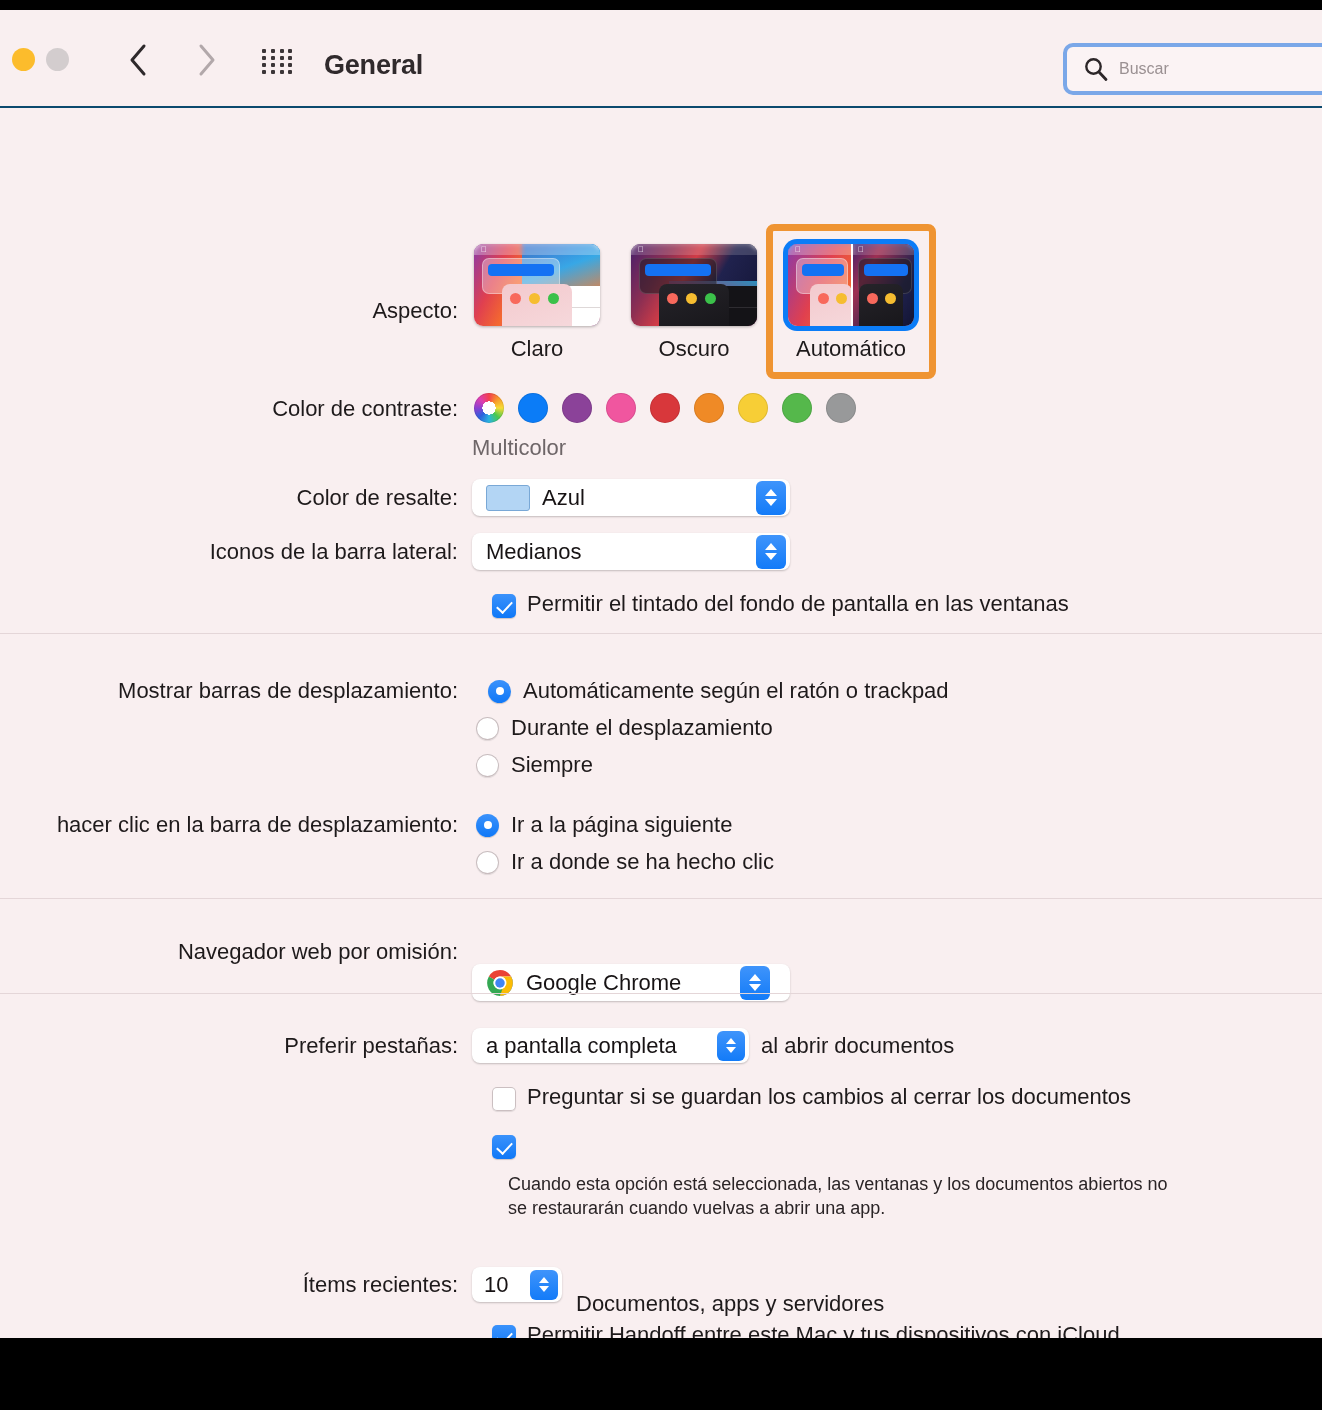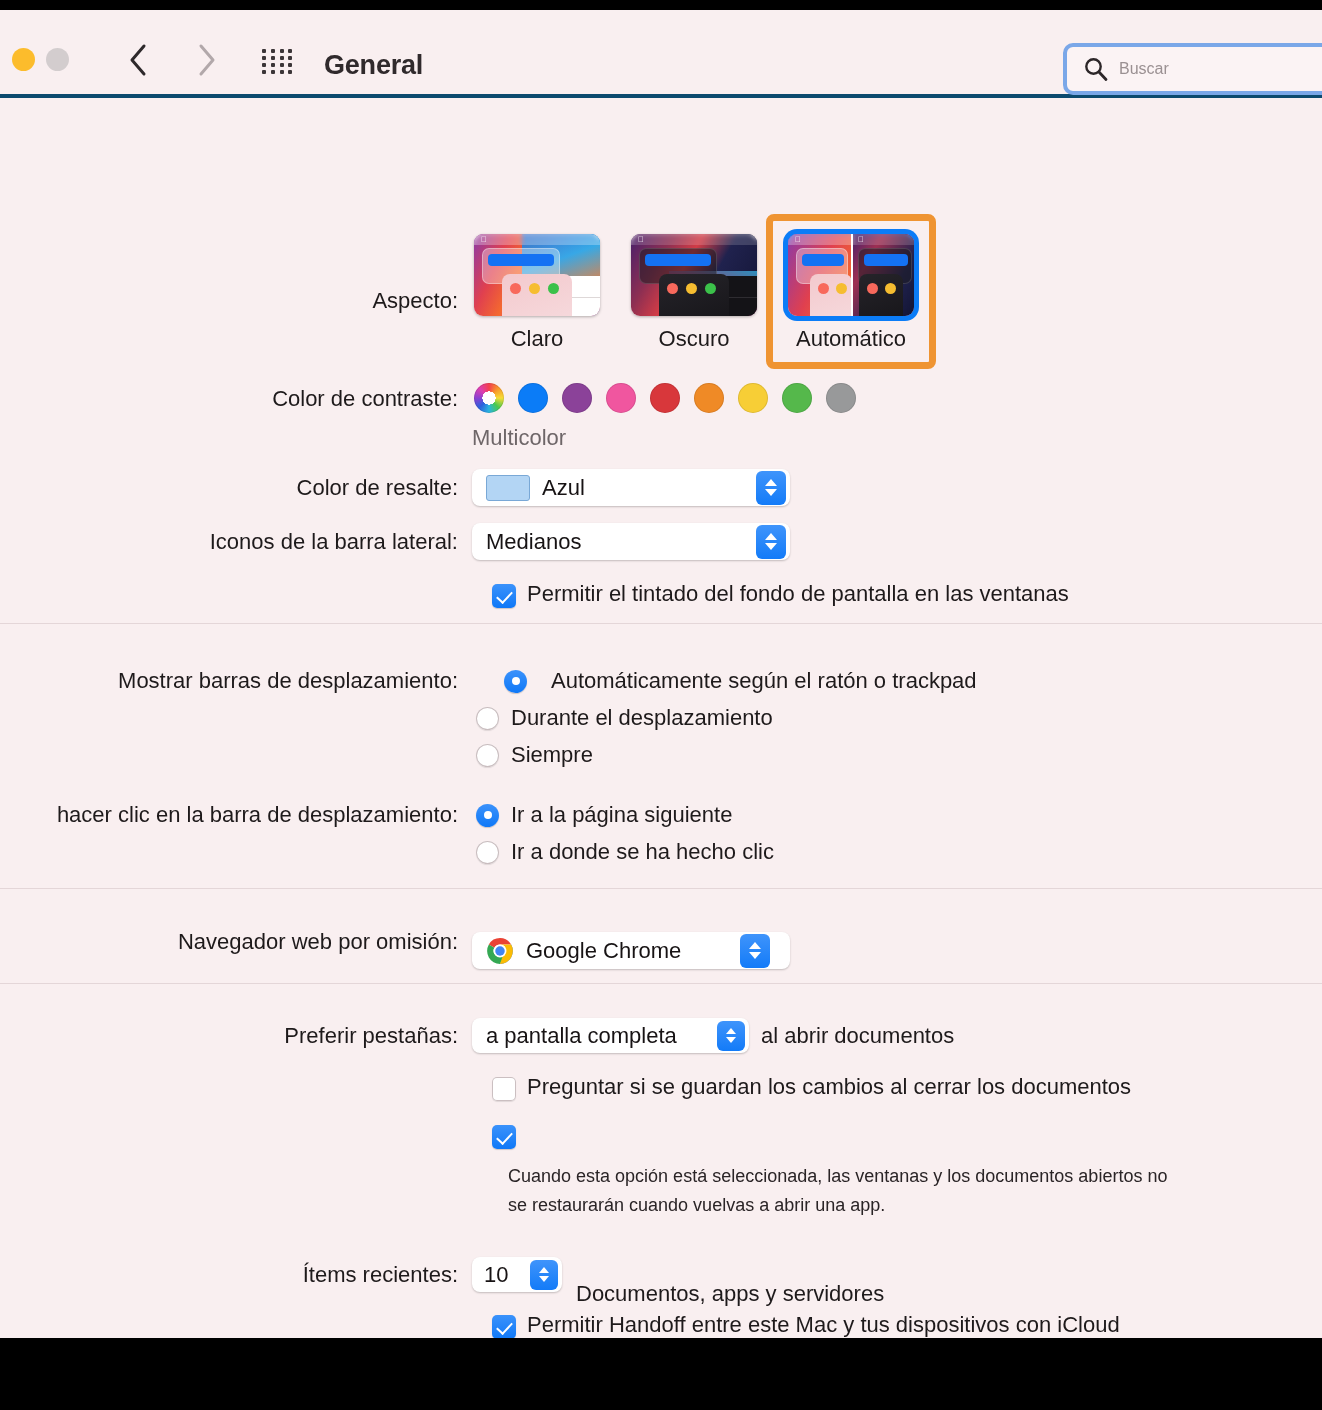--- a/index.html
+++ b/index.html
@@ -14,23 +14,23 @@
 
   #window {
     position: absolute; left: 0; top: 10px;
     width: 1322px; height: 1328px;
     background: #f9eff0;
     overflow: hidden;
   }
 
   
   #titlebar {
-    position: relative; width: 100%; height: 88px;
+    position: relative; width: 100%; height: 98px;
     background: #f9eff0;
-    border-bottom: 4px solid #0c4a6e;
+    border-bottom: 2px solid #0c4a6e;
     padding-left: 48px;
   }
   .traffic { position: absolute; top: 38px; width: 23px; height: 23px; border-radius: 50%; }
   #tl-yellow { left: 12px; background: #fcbc2c; }
   #tl-gray { left: 46px; background: #d3cdce; }
 
   .navchev {
     position: absolute; top: 30px; width: 40px; height: 40px;
     display: flex; align-items: center; justify-content: center;
   }
@@ -205,21 +205,21 @@
   }
   .radio.on { background: linear-gradient(#3b92fb, #0f78f7); box-shadow: 0 1px 1px rgba(0,0,0,0.18); }
   .radio.on::after {
     content: ""; position: absolute; left: 7.5px; top: 7.5px;
     width: 8px; height: 8px; border-radius: 50%; background: #fff;
   }
   .radio.off { background: #fff; box-shadow: inset 0 0 0 1px #c9bdbf, 0 1px 1px rgba(0,0,0,0.10); }
   .radio-label { font-size: 22px; color: #1e1a1b; margin-left: 12px; white-space: nowrap; }
 
   .helptext {
-    position: absolute; font-size: 18px; color: #2a2426; line-height: 29px;
+    position: absolute; font-size: 18px; color: #2a2426; line-height: 24px;
     width: 660px;
   }
   .plain-text { position: absolute; font-size: 22px; color: #1e1a1b; white-space: nowrap; }
 
   #chrome-icon { width: 28px; height: 28px; flex: 0 0 auto; }
 </style>
 </head>
 <body>
 
 <div id="letterbox-top"></div>
@@ -398,21 +398,21 @@
 
     <div class="cb-row" style="left:472px; top:483px;">
       <div class="checkbox on"></div>
       <div class="cb-label">Permitir el tintado del fondo de pantalla en las ventanas</div>
     </div>
 
     <div class="divider" style="top:525px;"></div>
 
     <div class="label" style="left:60px; top:570px; width:398px;">Mostrar barras de desplazamiento:</div>
 
-    <div class="radio-row" style="left:504px; top:570px;gap:12px;">
+    <div class="radio-row" style="left:488px; top:570px;">
       <div class="radio on"></div>
       <div class="radio-label">Automáticamente según el ratón o trackpad</div>
     </div>
     <div class="radio-row" style="left:476px; top:607px;">
       <div class="radio off"></div>
       <div class="radio-label">Durante el desplazamiento</div>
     </div>
     <div class="radio-row" style="left:476px; top:644px;">
       <div class="radio off"></div>
       <div class="radio-label">Siempre</div>
@@ -425,21 +425,21 @@
       <div class="radio-label">Ir a la página siguiente</div>
     </div>
     <div class="radio-row" style="left:476px; top:741px;">
       <div class="radio off"></div>
       <div class="radio-label">Ir a donde se ha hecho clic</div>
     </div>
 
     <div class="divider" style="top:790px;"></div>
 
     <div class="label" style="left:142px; top:831px; width:316px;">Navegador web por omisión:</div>
-    <div class="popup" style="left:472px; top:834px; width:318px; height:37px; padding:0 20px 0 14px;">
+    <div class="popup" style="left:472px; top:856px; width:318px; height:37px; padding:0 20px 0 14px;">
       <svg id="chrome-icon" viewBox="0 0 100 100">
         <circle cx="50" cy="50" r="48" fill="#fff"></circle>
         <path d="M50 4 A46 46 0 0 1 89.8 27 L50 27 A23 23 0 0 0 30 38.5 L10.2 27 A46 46 0 0 1 50 4Z" fill="#ea4335"></path>
         <path d="M89.8 27 A46 46 0 0 1 50 96 L69.8 61.5 A23 23 0 0 0 70 38.5 Z" fill="#4285f4" transform="rotate(0 50 50)"></path>
         <path d="M10.2 27 A46 46 0 0 0 50 96 L69.9 61.5 L30 61.5 A23 23 0 0 1 30 38.5 Z" fill="#34a853"></path>
         <path d="M89.8 27 L50 27 A23 23 0 0 1 70 38.5 L50 96 A46 46 0 0 0 89.8 27Z" fill="#fbbc05"></path>
         <circle cx="50" cy="50" r="23" fill="#fff"></circle>
         <circle cx="50" cy="50" r="17" fill="#4285f4"></circle>
       </svg>
       <div class="popup-text" style="margin-left:12px; flex:1;">Google Chrome</div>

